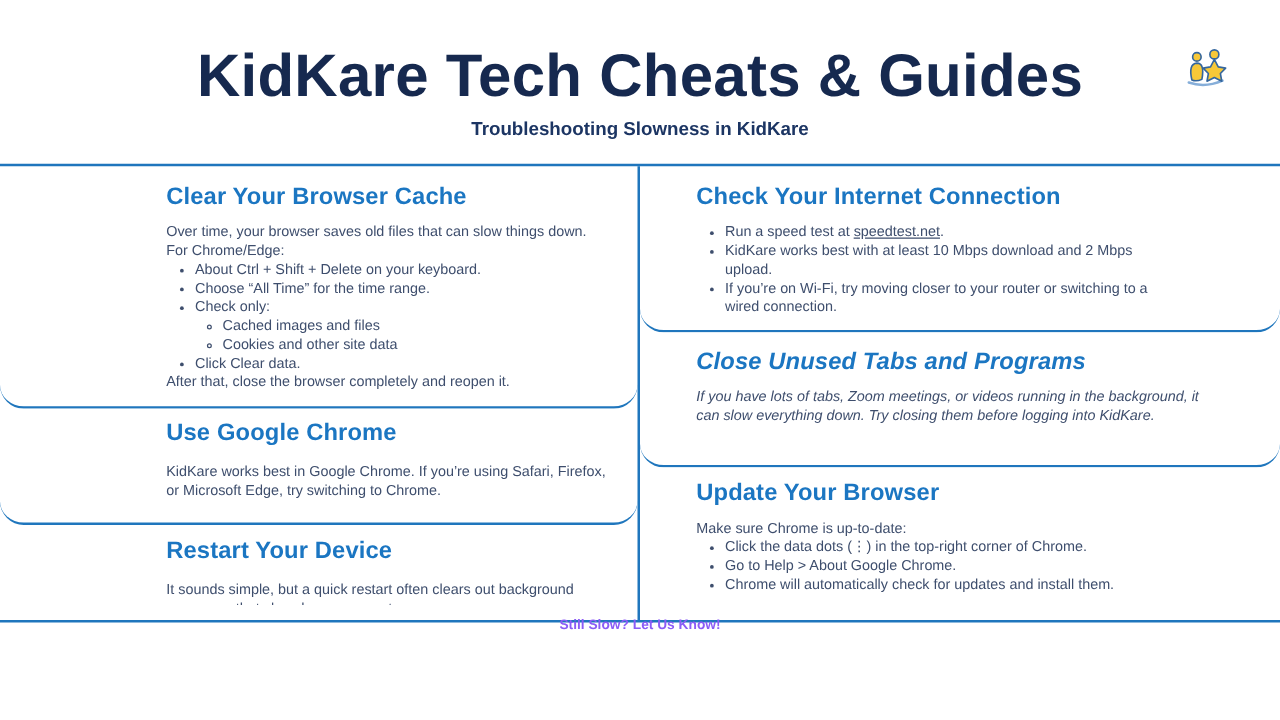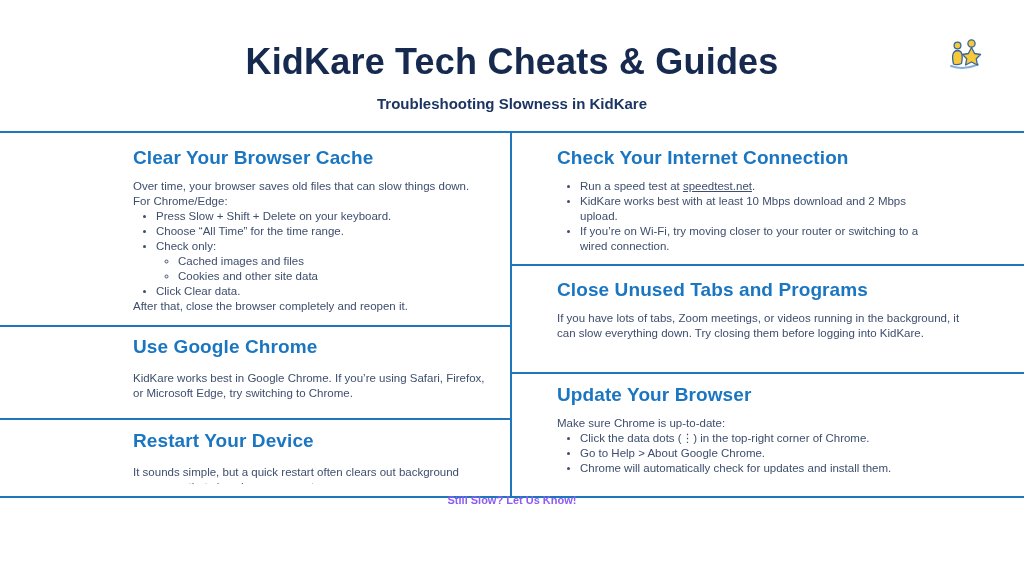--- a/index.html
+++ b/index.html
@@ -8,21 +8,21 @@
     width:1024px; height:576px;
     margin:0 auto;
     background:#ffffff;
     font-family:"Liberation Sans", sans-serif;
     overflow:hidden;
   }
 
   
   .header { text-align:center; padding-top:42px; }
   .title {
-    font-size:36px; font-weight:800; letter-spacing:0.2px;
+    font-size:48px; font-weight:800; letter-spacing:0.2px;
     color:#16294F; margin:0; line-height:40px;
   }
   .subtitle {
     font-size:15px; font-weight:700; color:#1C3563;
     margin-top:13px; line-height:18px;
   }
   .logo { position:absolute; top:36px; left:944px; width:40px; height:36px; }
 
   
   .grid {
@@ -30,30 +30,30 @@
     width:1024px; height:367px;
     box-sizing:border-box;
     border-top:2px solid #1F76BD;
     border-bottom:2px solid #1F76BD;
     display:flex;
   }
   .col { box-sizing:border-box; }
   .col-left  { width:512px; border-right:2px solid #1F76BD; }
   .col-right { width:512px; }
 
-  .section { box-sizing:border-box; overflow:hidden; }
+  .section { box-sizing:border-box; overflow:hidden;border-radius:19px; }
   .sec-border { border-bottom:2px solid #1F76BD; }
 
   
   .l-s1 { height:194px; padding:13px 16px 0 133px; }
   .l-s2 { height:93px;  padding:8px 16px 0 133px; }
   .l-s3 { height:64px;  padding:9px 16px 0 133px; }
   
   .r-s1 { height:133px; padding:13px 92px 0 45px; }
-  .r-s2 { height:108px; padding:12px 48px 0 45px; }
+  .r-s2 { height:108px; padding:12px 48px 0 45px;font-style:italic; }
   .r-s3 { height:138px; padding:9px 108px 0 45px; }
 
   .sec-heading {
     font-size:19px; font-weight:700; color:#1B76C2;
     margin:0 0 9px 0; line-height:24px; letter-spacing:0.1px;
   }
   .l-s2 .sec-heading, .l-s3 .sec-heading { margin-bottom:12px; }
 
   .body-text, .b-list li, .lead {
     font-size:11.5px; line-height:15px; color:#3E4E6D;
@@ -95,21 +95,21 @@
 
   <div class="grid">
 
     <div class="col col-left">
 
       <div class="section l-s1 sec-border">
         <h2 class="sec-heading">Clear Your Browser Cache</h2>
         <p class="body-text">Over time, your browser saves old files that can slow things down.</p>
         <p class="body-text">For Chrome/Edge:</p>
         <ul class="b-list">
-          <li>Press Slow + Shift + Delete on your keyboard.</li>
+          <li>About Ctrl + Shift + Delete on your keyboard.</li>
           <li>Choose “All Time” for the time range.</li>
           <li>
             <span>Check only:</span>
             <ul class="b-sub">
               <li>Cached images and files</li>
               <li>Cookies and other site data</li>
             </ul>
           </li>
           <li>Click Clear data.</li>
         </ul>

